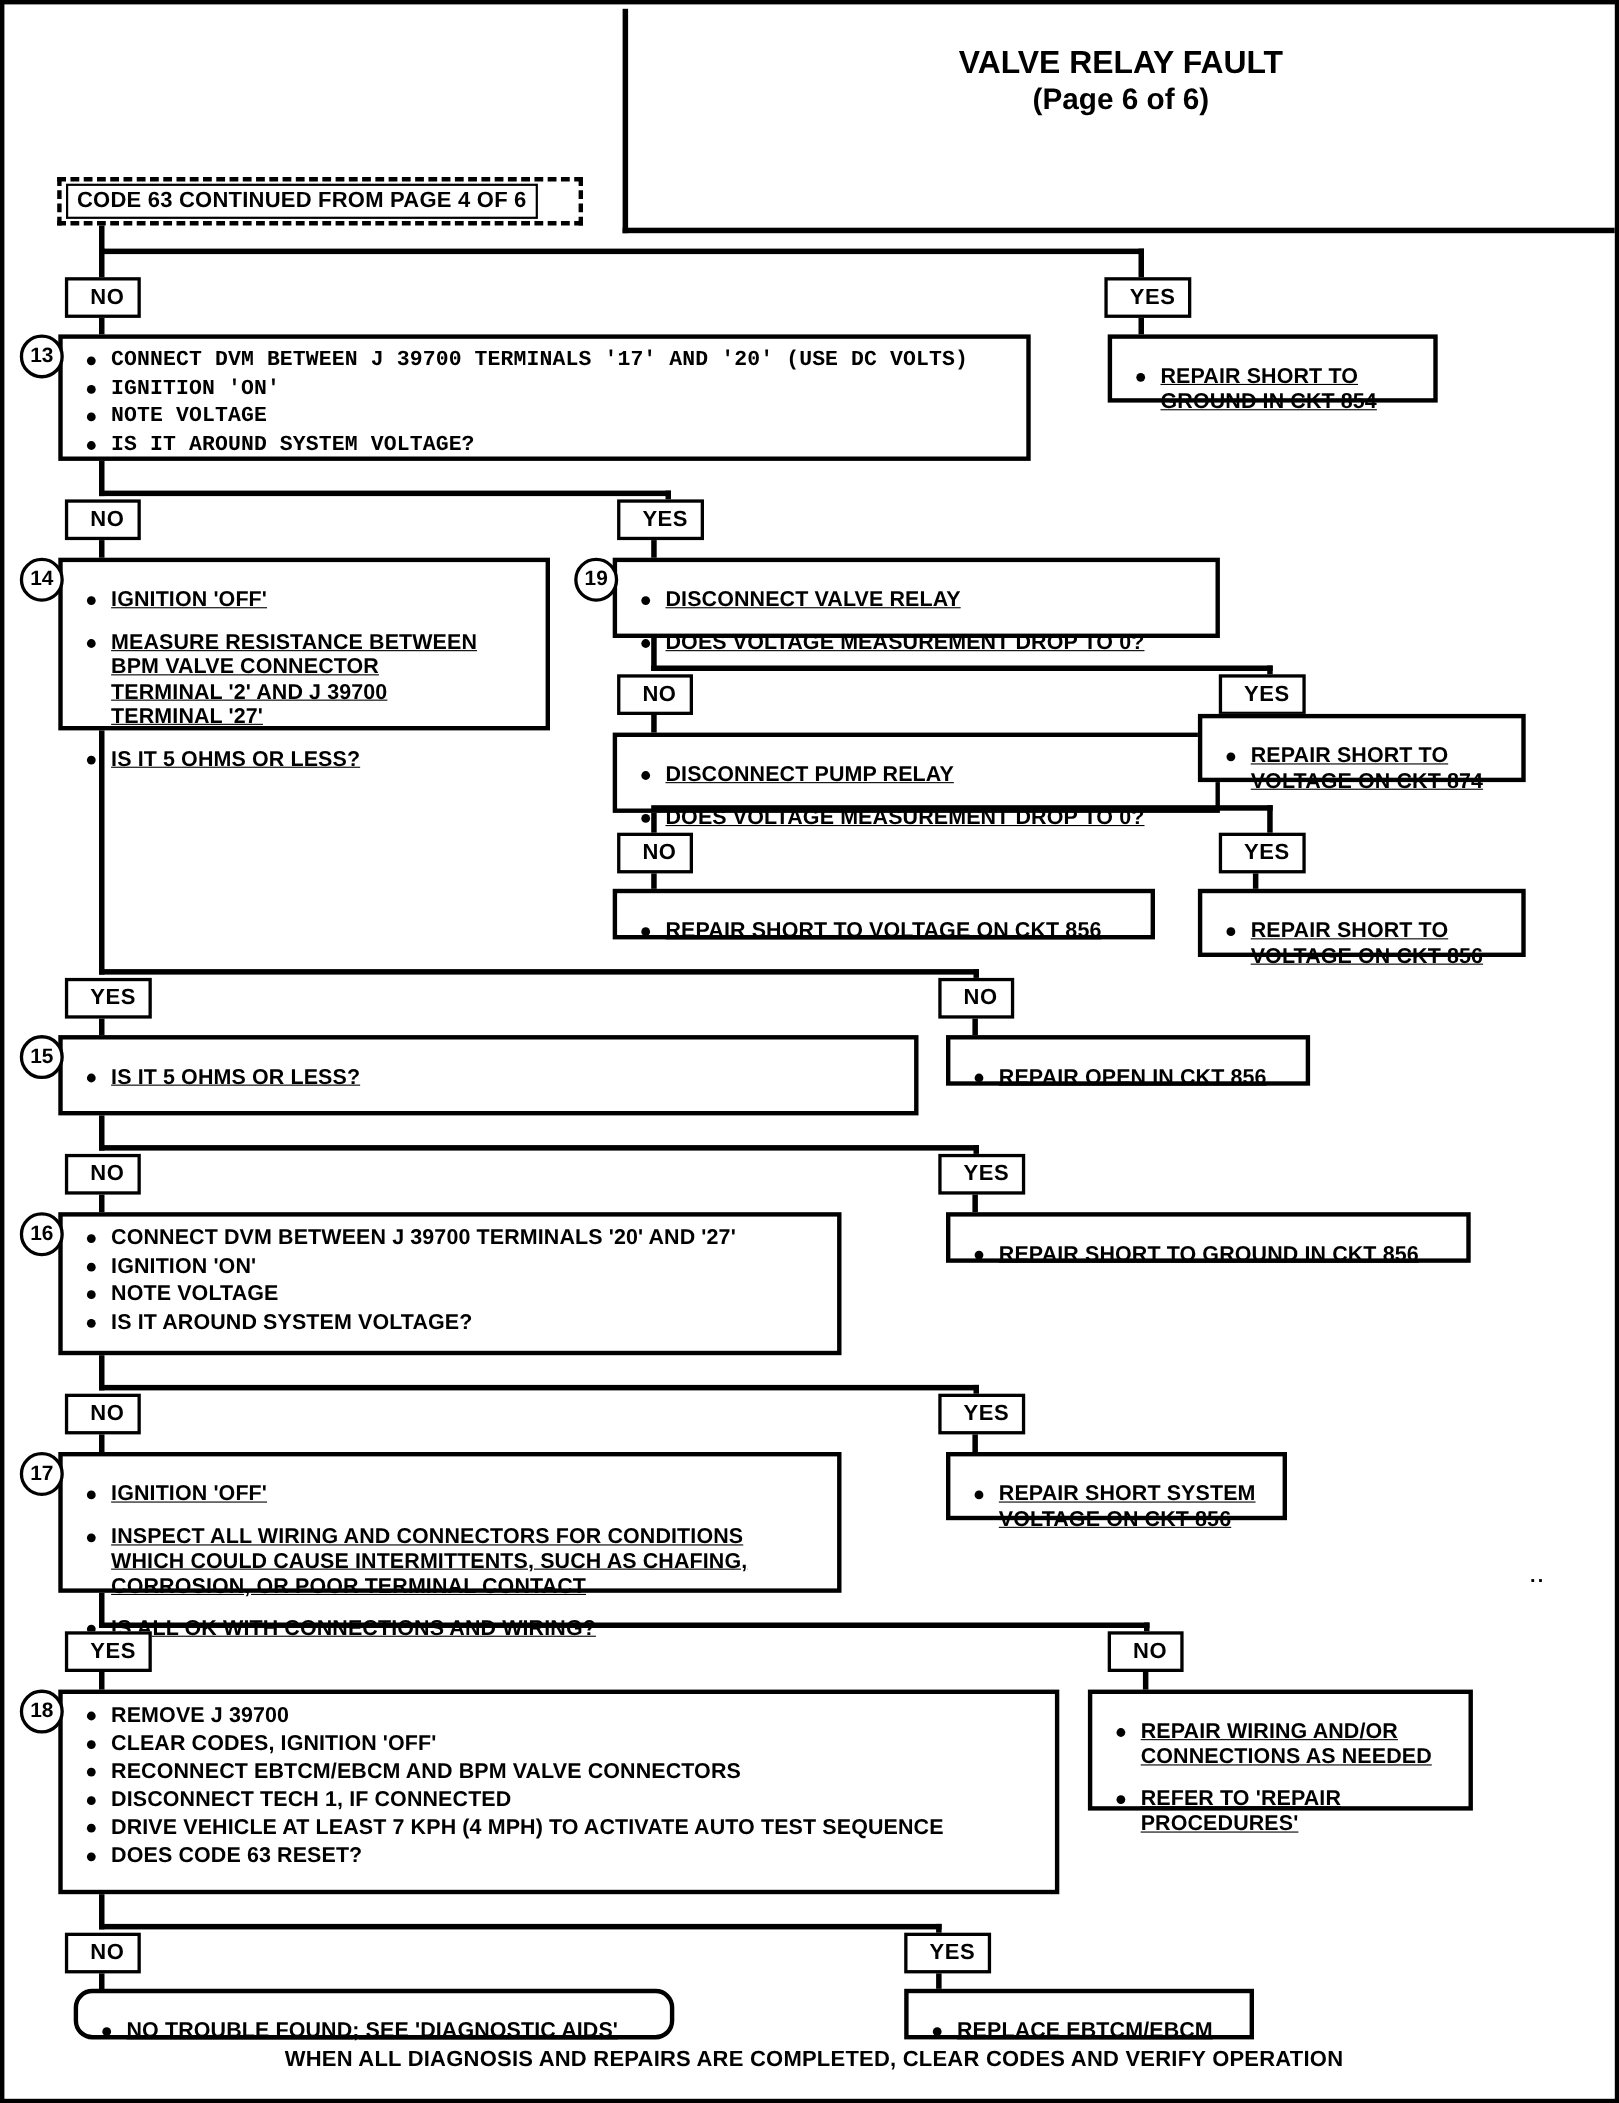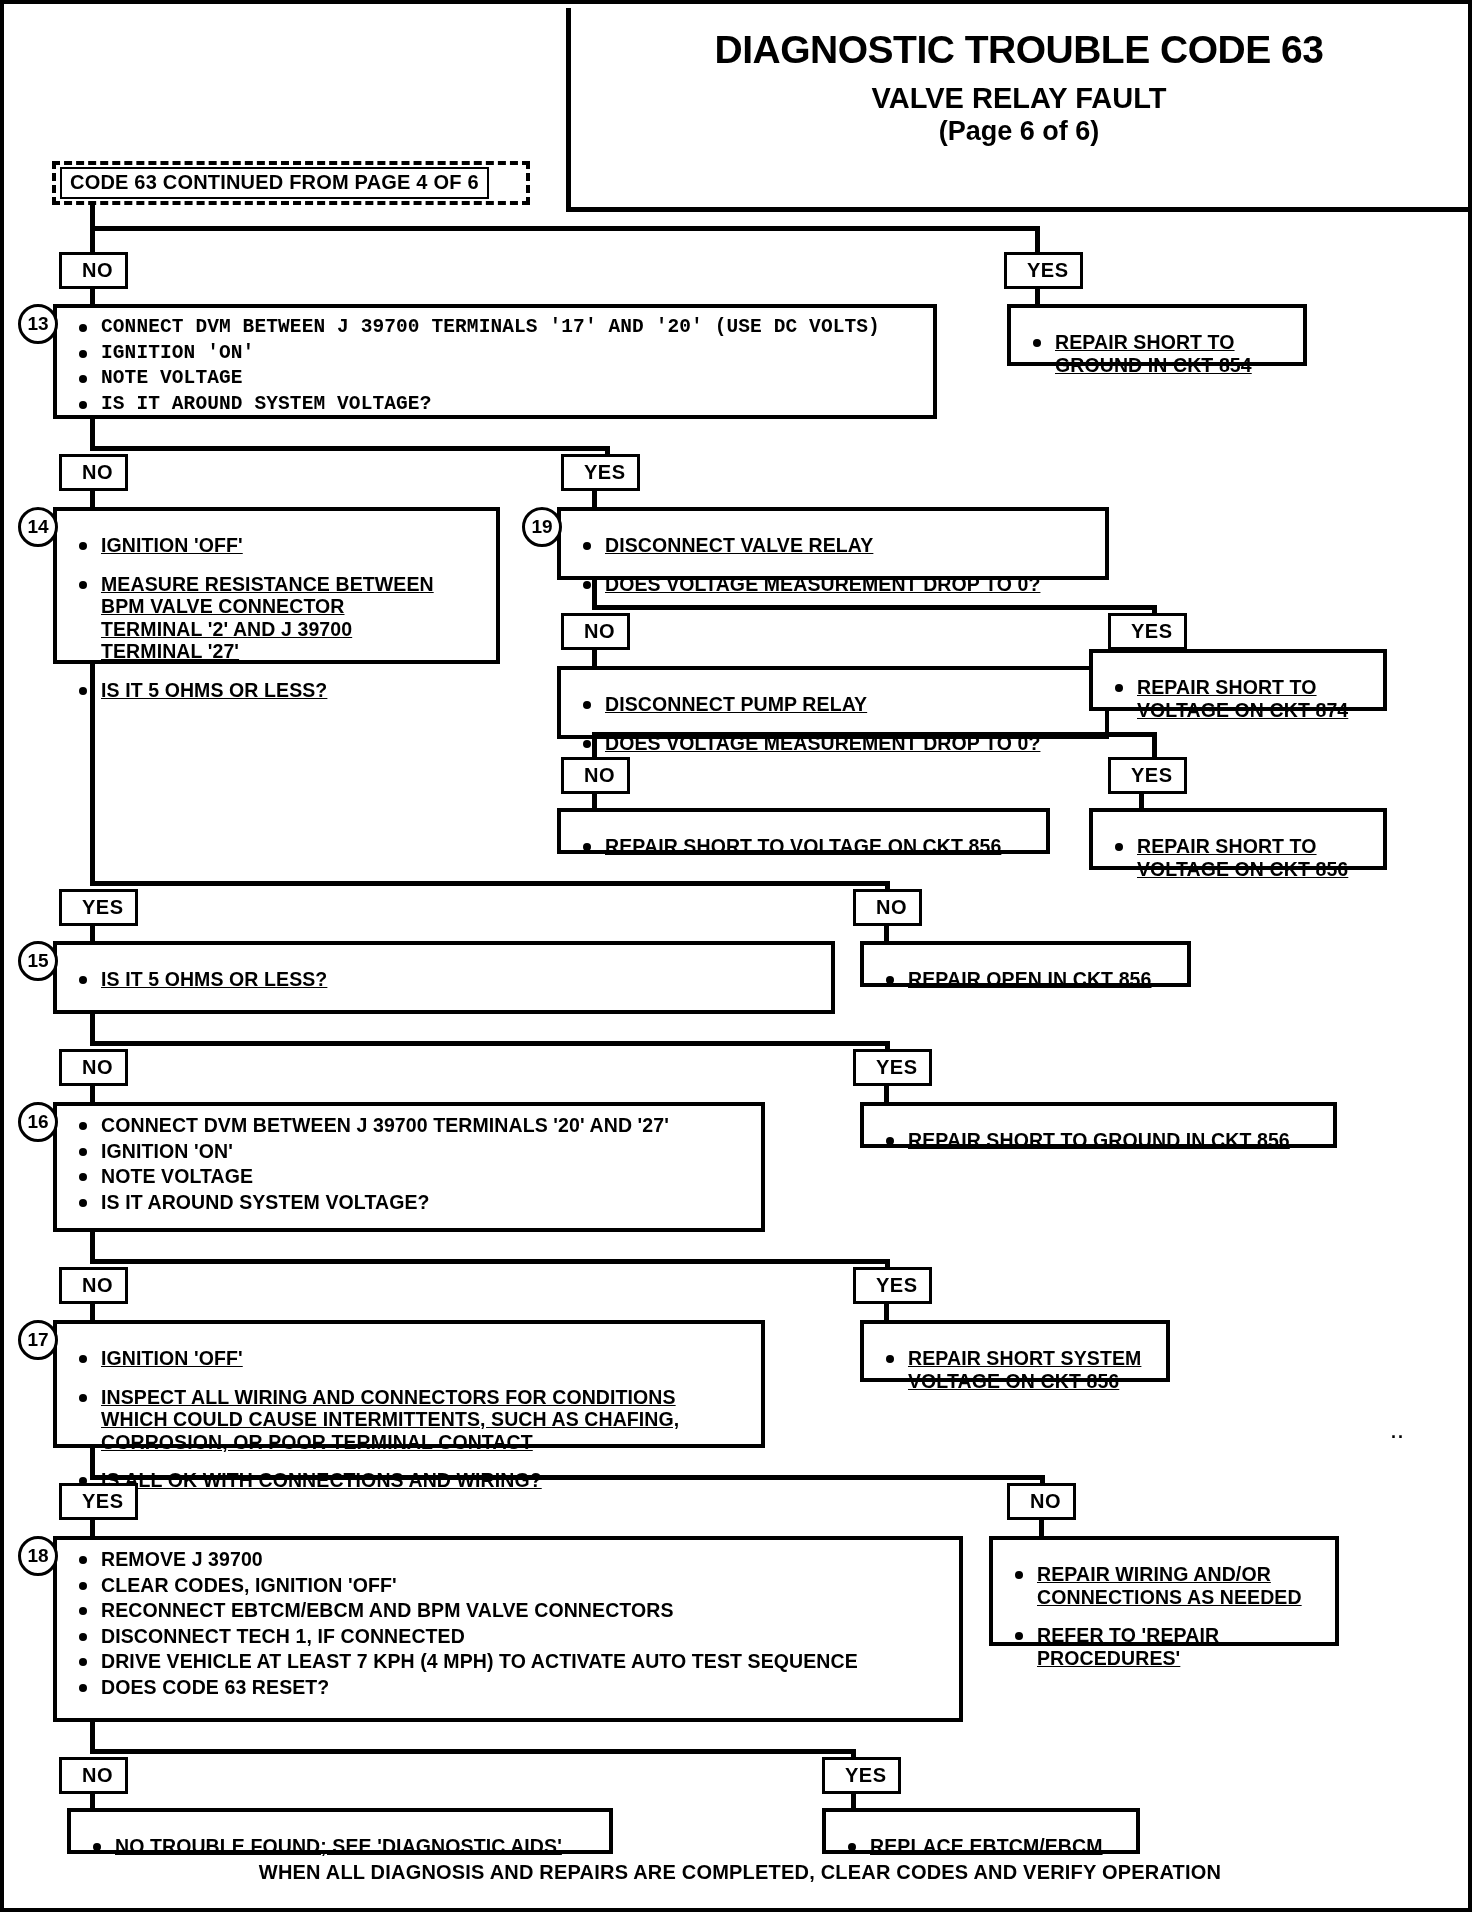--- a/index.html
+++ b/index.html
@@ -101,21 +101,20 @@
   #stray-dots{position:absolute;left:1387px;top:1418px;font-size:18px;font-weight:bold;color:#000;letter-spacing:2px;}
 </style>
 </head>
 <body>
 
 <div id="page">
 
   <div class="hdr-rule" id="hdr-vline"></div>
   <div class="hdr-rule" id="hdr-hline"></div>
   <div id="title-block">
-    <div id="title-main">DIAGNOSTIC TROUBLE CODE 63</div>
     <div id="title-sub">VALVE RELAY FAULT</div>
     <div id="title-page">(Page 6 of 6)</div>
   </div>
 
   <div class="dashbox" style="left:48px;top:157px;width:478px;height:44px;">
     <div class="dashinner">CODE 63 CONTINUED FROM PAGE 4 OF 6</div>
   </div>
 
   <div class="line" style="left:86px;top:201px;width:5px;height:26px;"></div>
   <div class="line" style="left:86px;top:222px;width:950px;height:5px;"></div>
@@ -376,21 +375,21 @@
 
   <div class="yn" style="left:55px;top:1753px;width:69px;">
     <span>NO</span>
   </div>
   <div class="yn" style="left:818px;top:1753px;width:79px;">
     <span>YES</span>
   </div>
   <div class="line" style="left:86px;top:1790px;width:5px;height:16px;"></div>
   <div class="line" style="left:847px;top:1790px;width:5px;height:16px;"></div>
 
-  <div class="box" style="left:63px;top:1804px;width:546px;height:46px;">
+  <div class="box" style="left:63px;top:1804px;width:546px;height:46px;border-radius:17px;">
     <ul class="blist tight">
       <li>NO TROUBLE FOUND; SEE 'DIAGNOSTIC AIDS'</li>
     </ul>
   </div>
 
   <div class="box" style="left:818px;top:1804px;width:318px;height:46px;">
     <ul class="blist tight">
       <li>REPLACE  EBTCM/EBCM</li>
     </ul>
   </div>

